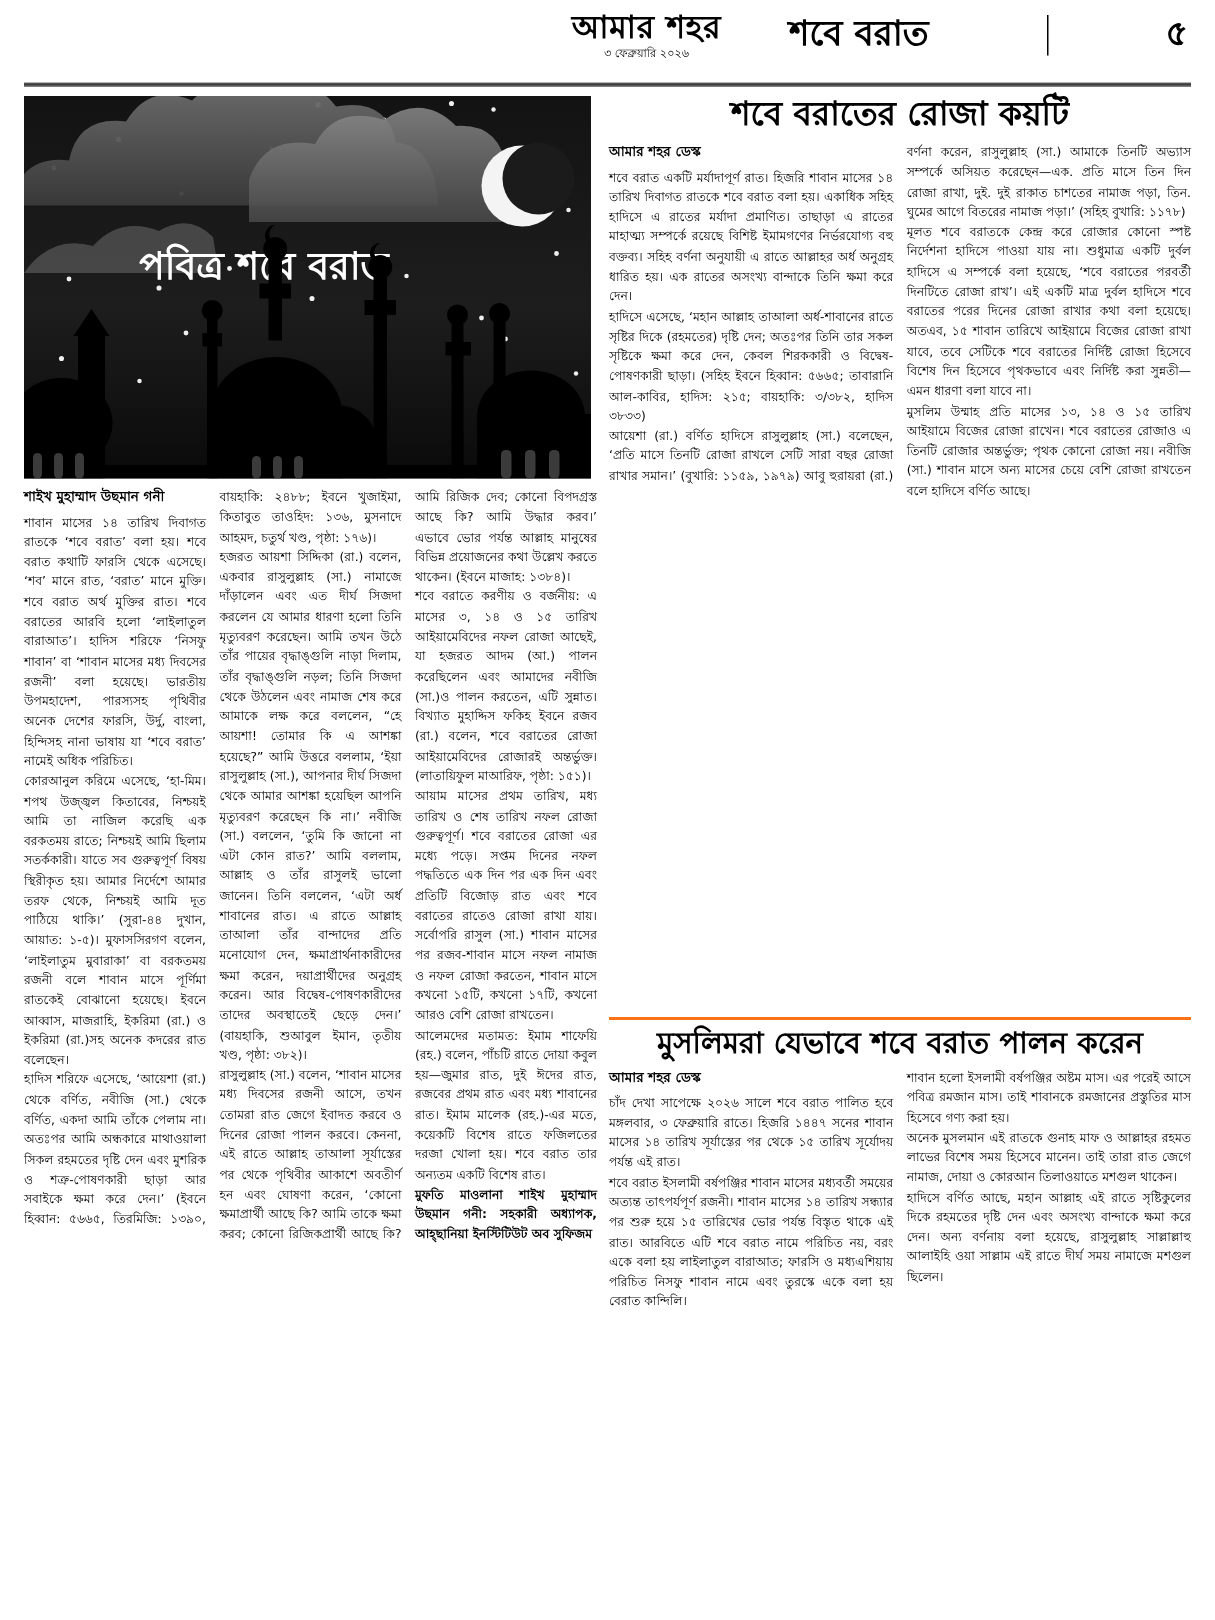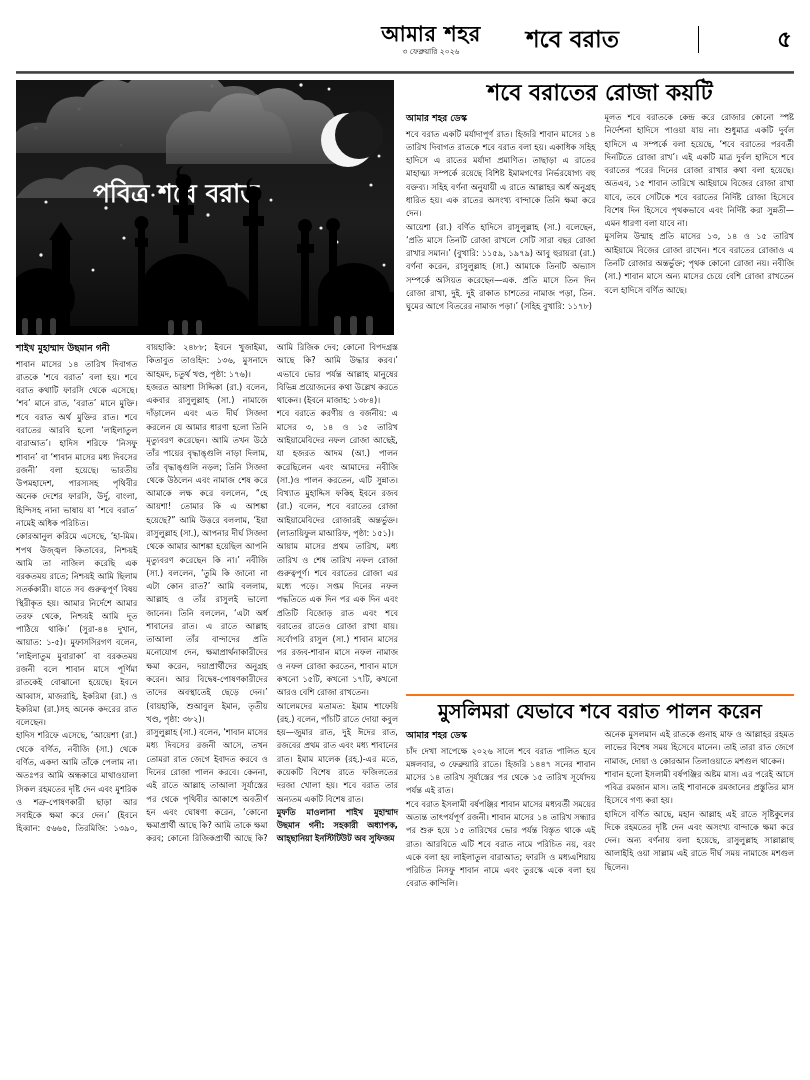--- a/index.html
+++ b/index.html
@@ -10,21 +10,21 @@
   }
   body {
     width: 810px; height: 1080px;
     font-family: "Liberation Serif", "DejaVu Serif", serif;
     color: #111;
     overflow: hidden;
     position: relative;
   }
   .page {
     width: 810px; height: 1080px;
-    padding: 22px 16px 4px 16px;
+    padding: 6px 16px 4px 16px;
     position: relative;
   }
 
   
   .masthead {
     display: flex;
     align-items: flex-start;
     justify-content: flex-start;
     height: 46px;
     position: relative;
@@ -324,31 +324,32 @@
 
     <div class="section-gap"></div>
 
     <div class="right-section">
 
       <div class="headline headline-right-1">শবে বরাতের রোজা কয়টি</div>
 
       <div class="cols-2 colbody right-body-1">
         <div class="byline">আমার শহর ডেস্ক</div>
         <p>শবে বরাত একটি মর্যাদাপূর্ণ রাত। হিজরি শাবান মাসের ১৪ তারিখ দিবাগত রাতকে শবে বরাত বলা হয়। একাধিক সহিহ হাদিসে এ রাতের মর্যাদা প্রমাণিত। তাছাড়া এ রাতের মাহাত্ম্য সম্পর্কে রয়েছে বিশিষ্ট ইমামগণের নির্ভরযোগ্য বহু বক্তব্য। সহিহ বর্ণনা অনুযায়ী এ রাতে আল্লাহর অর্ধ অনুগ্রহ ধারিত হয়। এক রাতের অসংখ্য বান্দাকে তিনি ক্ষমা করে দেন।</p>
+        <p>হাদিসে এসেছে, ‘মহান আল্লাহ তাআলা অর্ধ-শাবানের রাতে সৃষ্টির দিকে (রহমতের) দৃষ্টি দেন; অতঃপর তিনি তার সকল সৃষ্টিকে ক্ষমা করে দেন, কেবল শিরককারী ও বিদ্বেষ-পোষণকারী ছাড়া। (সহিহ ইবনে হিব্বান: ৫৬৬৫; তাবারানি আল-কাবির, হাদিস: ২১৫; বায়হাকি: ৩/৩৮২, হাদিস ৩৮৩৩)</p>
         <p>আয়েশা (রা.) বর্ণিত হাদিসে রাসুলুল্লাহ (সা.) বলেছেন, ‘প্রতি মাসে তিনটি রোজা রাখলে সেটি সারা বছর রোজা রাখার সমান।’ (বুখারি: ১১৫৯, ১৯৭৯) আবু হুরায়রা (রা.) বর্ণনা করেন, রাসুলুল্লাহ (সা.) আমাকে তিনটি অভ্যাস সম্পর্কে অসিয়ত করেছেন—এক. প্রতি মাসে তিন দিন রোজা রাখা, দুই. দুই রাকাত চাশতের নামাজ পড়া, তিন. ঘুমের আগে বিতরের নামাজ পড়া।’ (সহিহ বুখারি: ১১৭৮)</p>
         <p>মূলত শবে বরাতকে কেন্দ্র করে রোজার কোনো স্পষ্ট নির্দেশনা হাদিসে পাওয়া যায় না। শুধুমাত্র একটি দুর্বল হাদিসে এ সম্পর্কে বলা হয়েছে, ‘শবে বরাতের পরবর্তী দিনটিতে রোজা রাখ’। এই একটি মাত্র দুর্বল হাদিসে শবে বরাতের পরের দিনের রোজা রাখার কথা বলা হয়েছে। অতএব, ১৫ শাবান তারিখে আইয়ামে বিজের রোজা রাখা যাবে, তবে সেটিকে শবে বরাতের নির্দিষ্ট রোজা হিসেবে বিশেষ দিন হিসেবে পৃথকভাবে এবং নির্দিষ্ট করা সুন্নতী—এমন ধারণা বলা যাবে না।</p>
         <p>মুসলিম উম্মাহ প্রতি মাসের ১৩, ১৪ ও ১৫ তারিখ আইয়ামে বিজের রোজা রাখেন। শবে বরাতের রোজাও এ তিনটি রোজার অন্তর্ভুক্ত; পৃথক কোনো রোজা নয়। নবীজি (সা.) শাবান মাসে অন্য মাসের চেয়ে বেশি রোজা রাখতেন বলে হাদিসে বর্ণিত আছে।</p>
       </div>
 
       <div class="headline headline-right-2">মুসলিমরা যেভাবে শবে বরাত পালন করেন</div>
 
       <div class="cols-2 colbody right-body-2">
         <div class="byline">আমার শহর ডেস্ক</div>
         <p>চাঁদ দেখা সাপেক্ষে ২০২৬ সালে শবে বরাত পালিত হবে মঙ্গলবার, ৩ ফেব্রুয়ারি রাতে। হিজরি ১৪৪৭ সনের শাবান মাসের ১৪ তারিখ সূর্যাস্তের পর থেকে ১৫ তারিখ সূর্যোদয় পর্যন্ত এই রাত।</p>
         <p>শবে বরাত ইসলামী বর্ষপঞ্জির শাবান মাসের মধ্যবর্তী সময়ের অত্যন্ত তাৎপর্যপূর্ণ রজনী। শাবান মাসের ১৪ তারিখ সন্ধ্যার পর শুরু হয়ে ১৫ তারিখের ভোর পর্যন্ত বিস্তৃত থাকে এই রাত। আরবিতে এটি শবে বরাত নামে পরিচিত নয়, বরং একে বলা হয় লাইলাতুল বারাআত; ফারসি ও মধ্যএশিয়ায় পরিচিত নিসফু শাবান নামে এবং তুরস্কে একে বলা হয় বেরাত কান্দিলি।</p>
+        <p>শাবান হলো ইসলামী বর্ষপঞ্জির অষ্টম মাস। এর পরেই আসে পবিত্র রমজান মাস। তাই শাবানকে রমজানের প্রস্তুতির মাস হিসেবে গণ্য করা হয়।</p>
         <p>অনেক মুসলমান এই রাতকে গুনাহ মাফ ও আল্লাহর রহমত লাভের বিশেষ সময় হিসেবে মানেন। তাই তারা রাত জেগে নামাজ, দোয়া ও কোরআন তিলাওয়াতে মশগুল থাকেন।</p>
-        <p>শাবান হলো ইসলামী বর্ষপঞ্জির অষ্টম মাস। এর পরেই আসে পবিত্র রমজান মাস। তাই শাবানকে রমজানের প্রস্তুতির মাস হিসেবে গণ্য করা হয়।</p>
         <p>হাদিসে বর্ণিত আছে, মহান আল্লাহ এই রাতে সৃষ্টিকুলের দিকে রহমতের দৃষ্টি দেন এবং অসংখ্য বান্দাকে ক্ষমা করে দেন। অন্য বর্ণনায় বলা হয়েছে, রাসুলুল্লাহ সাল্লাল্লাহু আলাইহি ওয়া সাল্লাম এই রাতে দীর্ঘ সময় নামাজে মশগুল ছিলেন।</p>
       </div>
     </div>
 
   </div>
 </div>
 
 </body></html>

